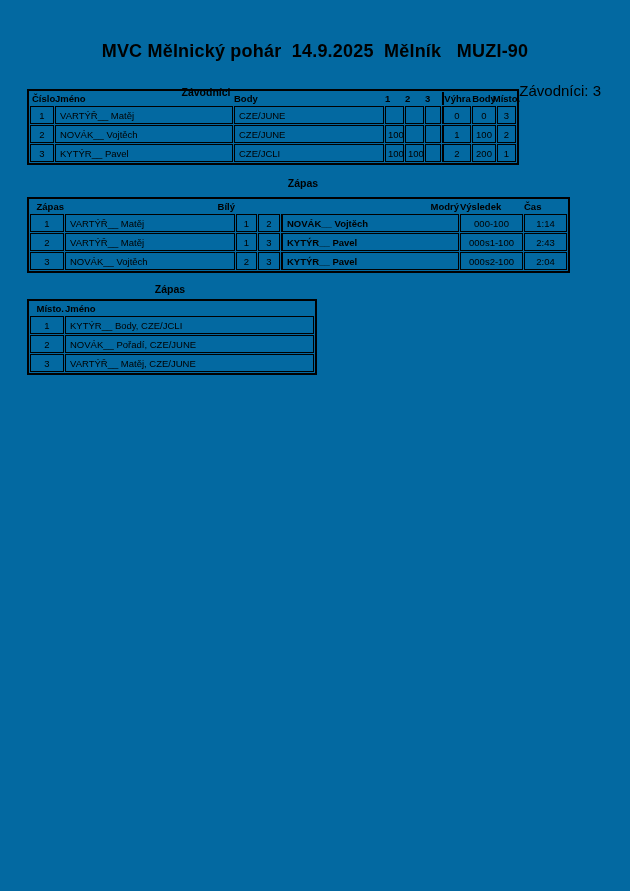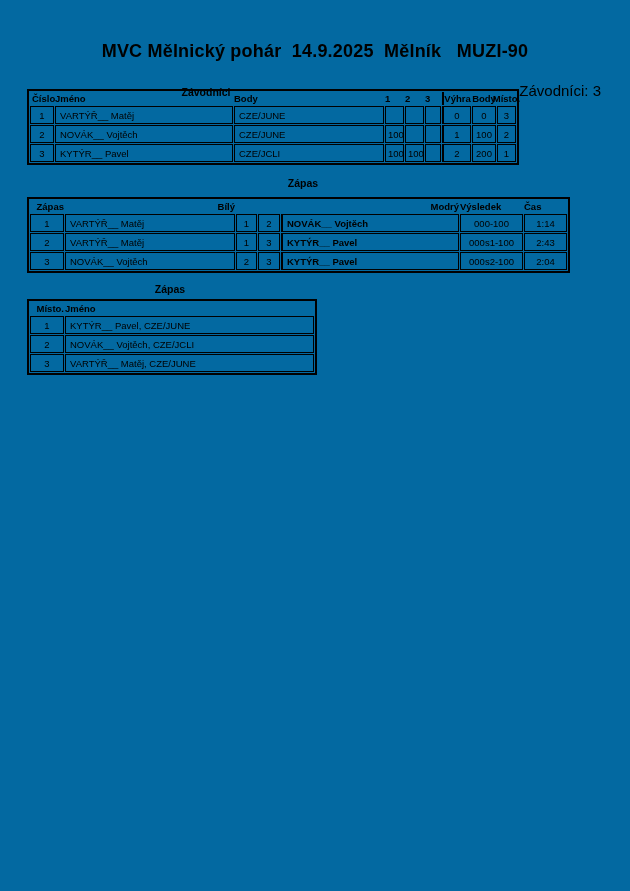--- a/index.html
+++ b/index.html
@@ -218,25 +218,25 @@
     </colgroup>
     <thead>
       <tr>
         <th class="h-left">Místo.</th>
         <th>Jméno</th>
       </tr>
     </thead>
     <tbody>
       <tr>
         <td class="t-center">1</td>
-        <td class="t-left">KYTÝR__ Pavel, CZE/JUNE</td>
-      </tr>
-      <tr>
-        <td class="t-center">2</td>
-        <td class="t-left">NOVÁK__ Vojtěch, CZE/JCLI</td>
+        <td class="t-left">KYTÝR__ Body, CZE/JCLI</td>
+      </tr>
+      <tr>
+        <td class="t-center">2</td>
+        <td class="t-left">NOVÁK__ Pořadí, CZE/JUNE</td>
       </tr>
       <tr>
         <td class="t-center">3</td>
         <td class="t-left">VARTÝŘ__ Matěj, CZE/JUNE</td>
       </tr>
     </tbody>
   </table>
 
 </div>
 

